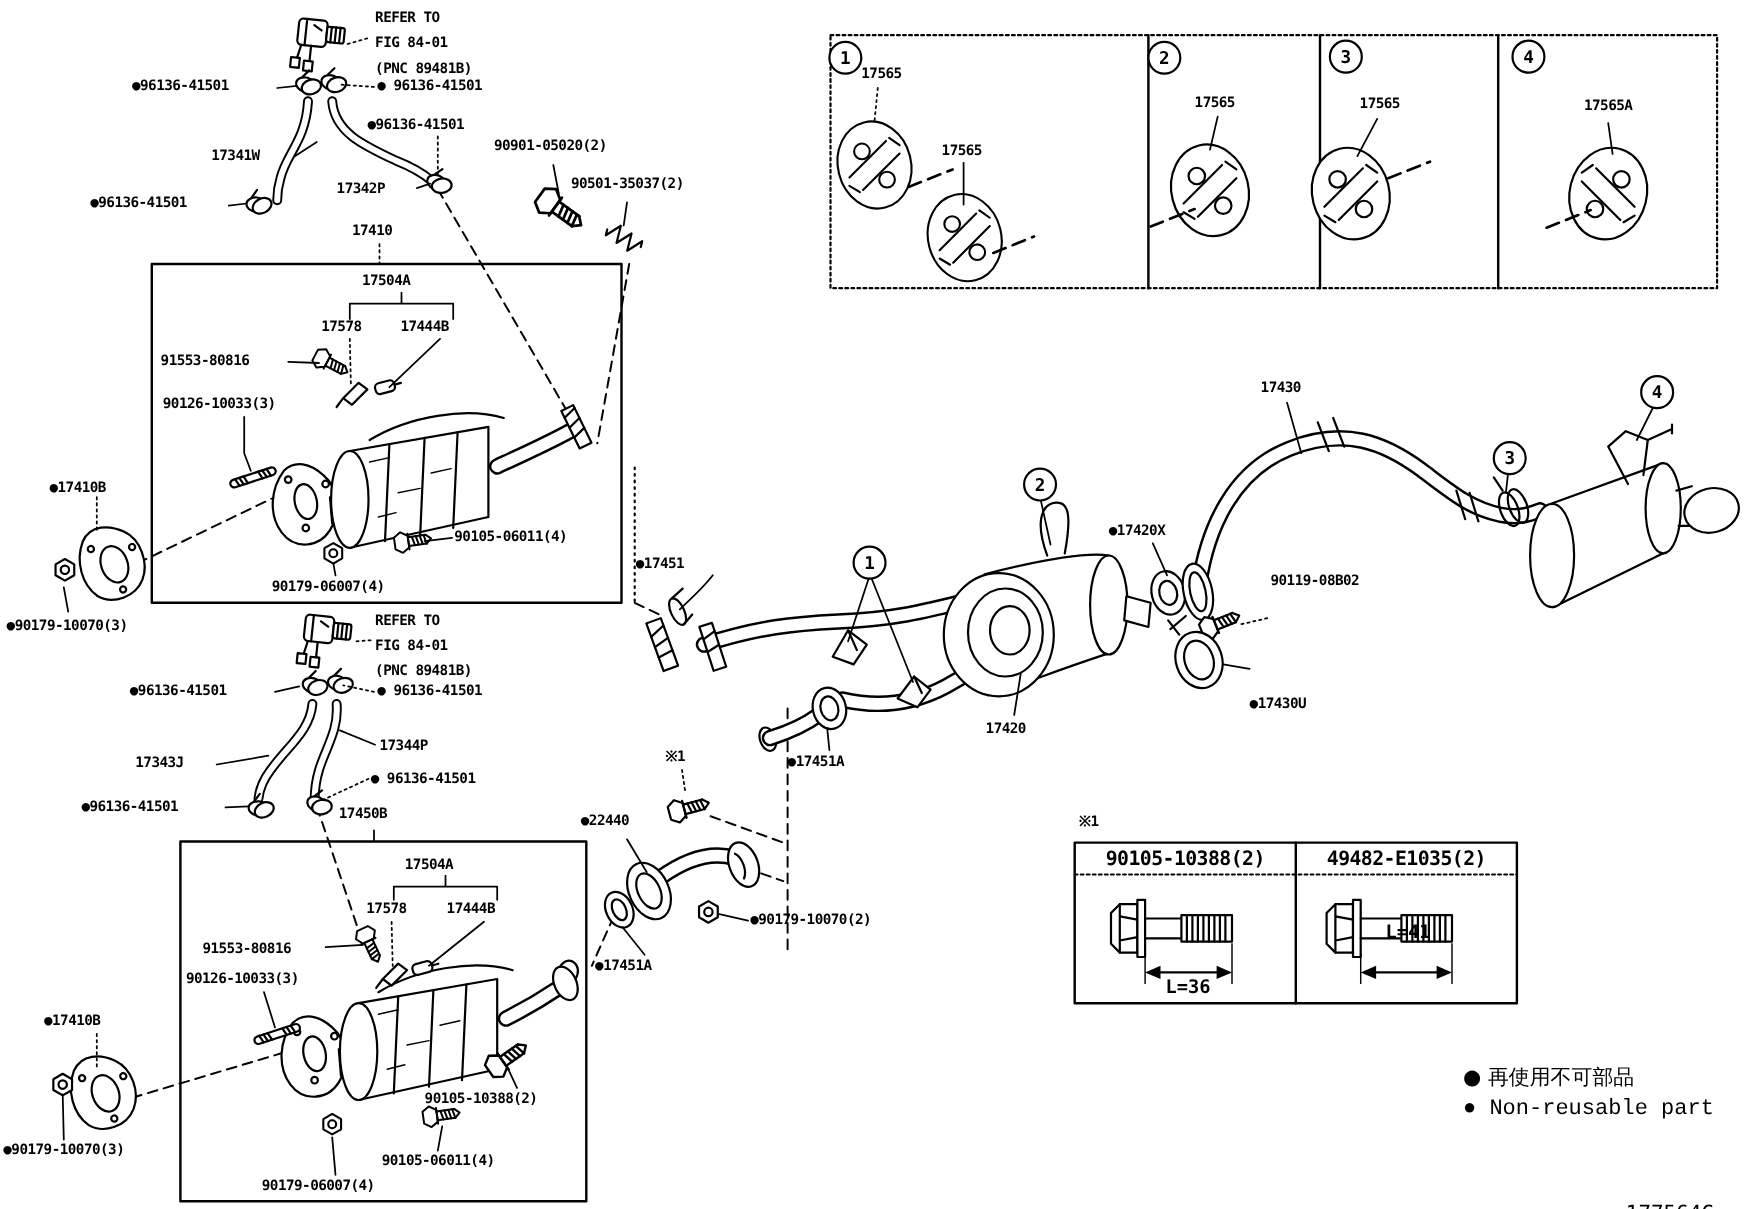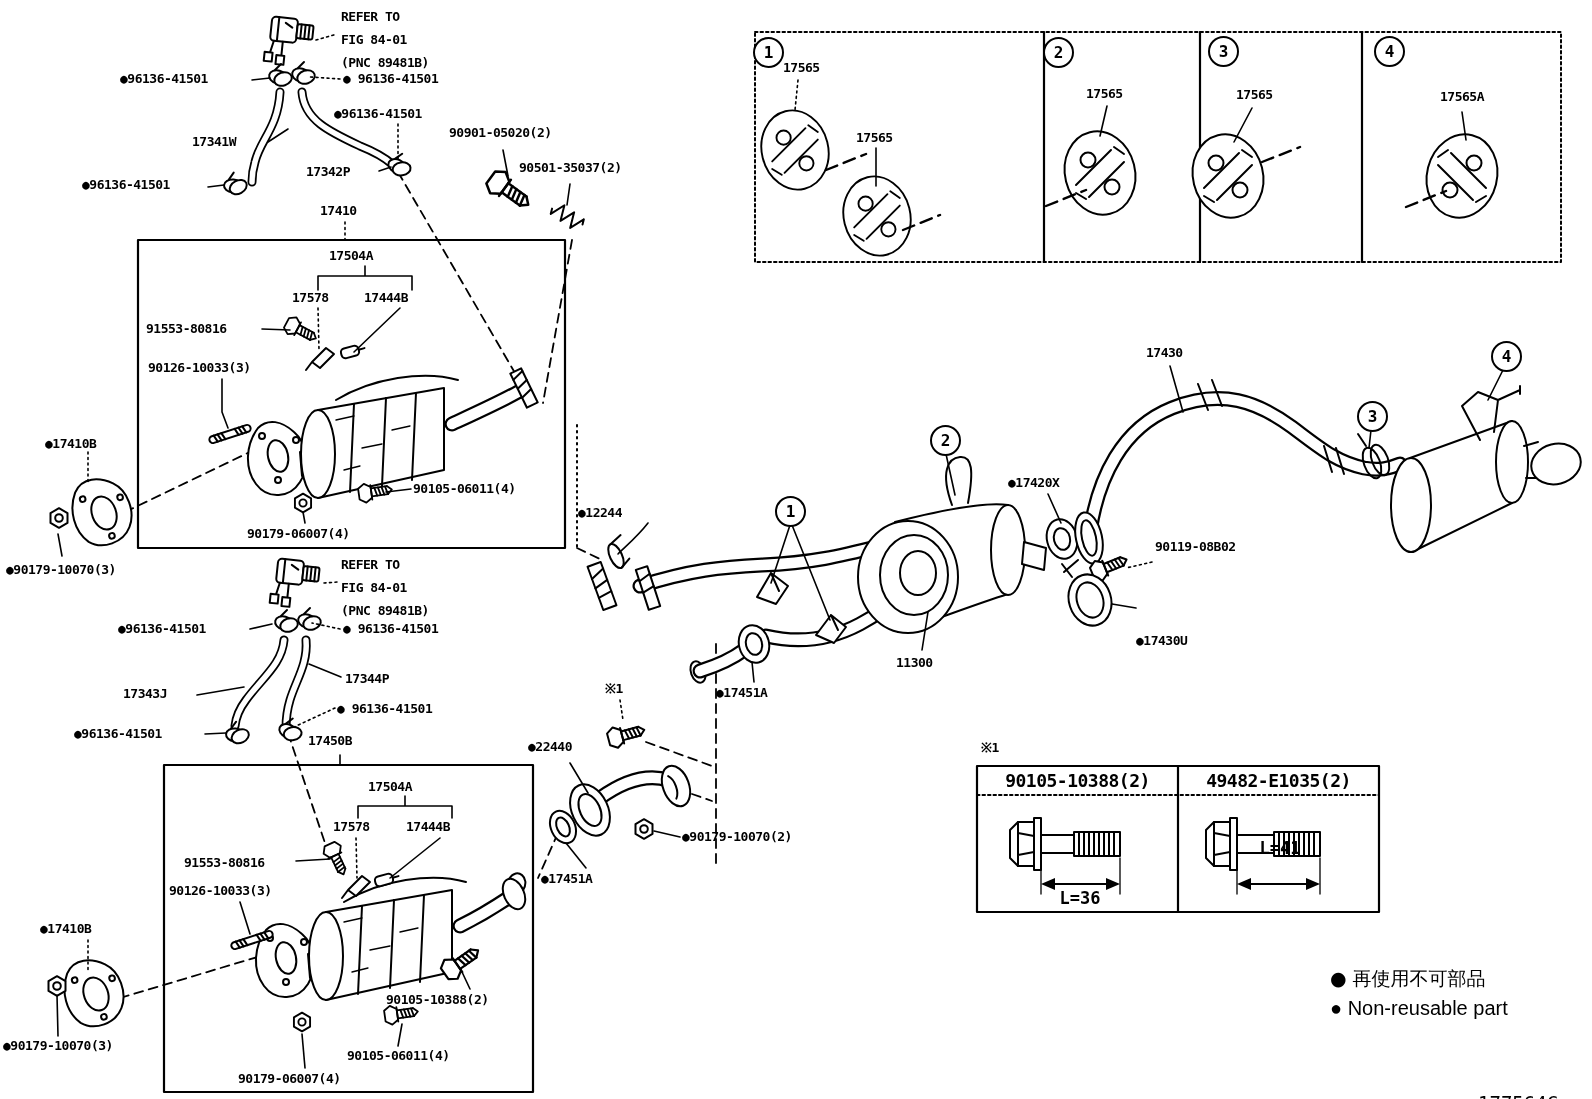--- a/index.html
+++ b/index.html
@@ -22,21 +22,21 @@
   .plabel{position:absolute;font-size:13px;font-weight:bold;letter-spacing:-0.5px;
           line-height:20px;white-space:pre-line;}
   .ml{line-height:23px;}
   .callout{position:absolute;width:27px;height:27px;border:2px solid #000;border-radius:50%;
            background:#fff;display:flex;align-items:center;justify-content:center;
            font-size:16px;font-weight:bold;}
   .bt-head{position:absolute;width:201px;text-align:center;font-size:18px;font-weight:bold;letter-spacing:-0.5px;}
   .bt-dim{position:absolute;width:100px;text-align:center;font-size:17px;font-weight:bold;}
   #legend{position:absolute;left:1330px;top:966px;}
   .lg-jp{font-family:"DejaVu Sans","Liberation Sans",sans-serif;font-size:19px;margin-bottom:5px;}
-  .lg-en{font-family:Liberation Sans, sans-serif;font-size:20px;}
+  .lg-en{font-family:Liberation Mono, monospace;font-size:20px;}
   #dwg-code{position:absolute;left:1478px;top:1066px;font-size:19px;letter-spacing:0;margin-top:26px;}
 </style>
 </head>
 <body>
 
 <div id="canvas">
 
 <svg id="art" width="1592" height="1099" viewBox="0 0 1592 1099">
   <defs>
     <g id="g-hanger">
@@ -401,21 +401,21 @@
       <div class="plabel" style="left: 320px; top: 201px;">17410</div>
       <div class="plabel" style="left: 329px; top: 246px;">17504A</div>
       <div class="plabel" style="left: 292px; top: 288px;">17578</div>
       <div class="plabel" style="left: 364px; top: 288px;">17444B</div>
       <div class="plabel" style="left: 146px; top: 319px;">91553-80816</div>
       <div class="plabel" style="left: 148px; top: 358px;">90126-10033(3)</div>
       <div class="plabel" style="left: 413px; top: 479px;">90105-06011(4)</div>
       <div class="plabel" style="left: 247px; top: 524px;">90179-06007(4)</div>
       <div class="plabel" style="left: 45px; top: 434px;">●17410B</div>
       <div class="plabel" style="left: 6px; top: 560px;">●90179-10070(3)</div>
-      <div class="plabel" style="left: 578px; top: 503px;">●12244</div>
+      <div class="plabel" style="left: 578px; top: 503px;">●17451</div>
       <div class="plabel ml" style="left: 341px; top: 553px;">REFER TO
 FIG 84-01
 (PNC 89481B)</div>
       <div class="plabel" style="left: 118px; top: 619px;">●96136-41501</div>
       <div class="plabel" style="left: 343px; top: 619px;">● 96136-41501</div>
       <div class="plabel" style="left: 345px; top: 669px;">17344P</div>
       <div class="plabel" style="left: 123px; top: 684px;">17343J</div>
       <div class="plabel" style="left: 337px; top: 699px;">● 96136-41501</div>
       <div class="plabel" style="left: 74px; top: 724px;">●96136-41501</div>
       <div class="plabel" style="left: 308px; top: 731px;">17450B</div>
@@ -427,24 +427,24 @@
       <div class="plabel" style="left: 386px; top: 990px;">90105-10388(2)</div>
       <div class="plabel" style="left: 347px; top: 1046px;">90105-06011(4)</div>
       <div class="plabel" style="left: 238px; top: 1069px;">90179-06007(4)</div>
       <div class="plabel" style="left: 40px; top: 919px;">●17410B</div>
       <div class="plabel" style="left: 3px; top: 1036px;">●90179-10070(3)</div>
       <div class="plabel" style="left: 605px; top: 679px;">※1</div>
       <div class="plabel" style="left: 528px; top: 737px;">●22440</div>
       <div class="plabel" style="left: 716px; top: 683px;">●17451A</div>
       <div class="plabel" style="left: 682px; top: 827px;">●90179-10070(2)</div>
       <div class="plabel" style="left: 541px; top: 869px;">●17451A</div>
-      <div class="plabel" style="left: 896px; top: 653px;">11300</div>
+      <div class="plabel" style="left: 896px; top: 653px;">17420</div>
       <div class="plabel" style="left: 1008px; top: 473px;">●17420X</div>
       <div class="plabel" style="left: 1146px; top: 343px;">17430</div>
-      <div class="plabel" style="left: 1155px; top: 537px;">90119-08B02</div>
+      <div class="plabel" style="left: 1155px; top: 519px;">90119-08B02</div>
       <div class="plabel" style="left: 1136px; top: 583px; margin-top: 48px;">●17430U</div>
       <div class="plabel" style="left: 783px; top: 58px;">17565</div>
       <div class="plabel" style="left: 856px; top: 128px;">17565</div>
       <div class="plabel" style="left: 1086px; top: 84px;">17565</div>
       <div class="plabel" style="left: 1236px; top: 85px;">17565</div>
       <div class="plabel" style="left: 1440px; top: 87px;">17565A</div>
     </div>
 <div id="callouts">
       <div class="callout" style="left: 775px; top: 496px;">1</div>
       <div class="callout" style="left: 930px; top: 425px;">2</div>

